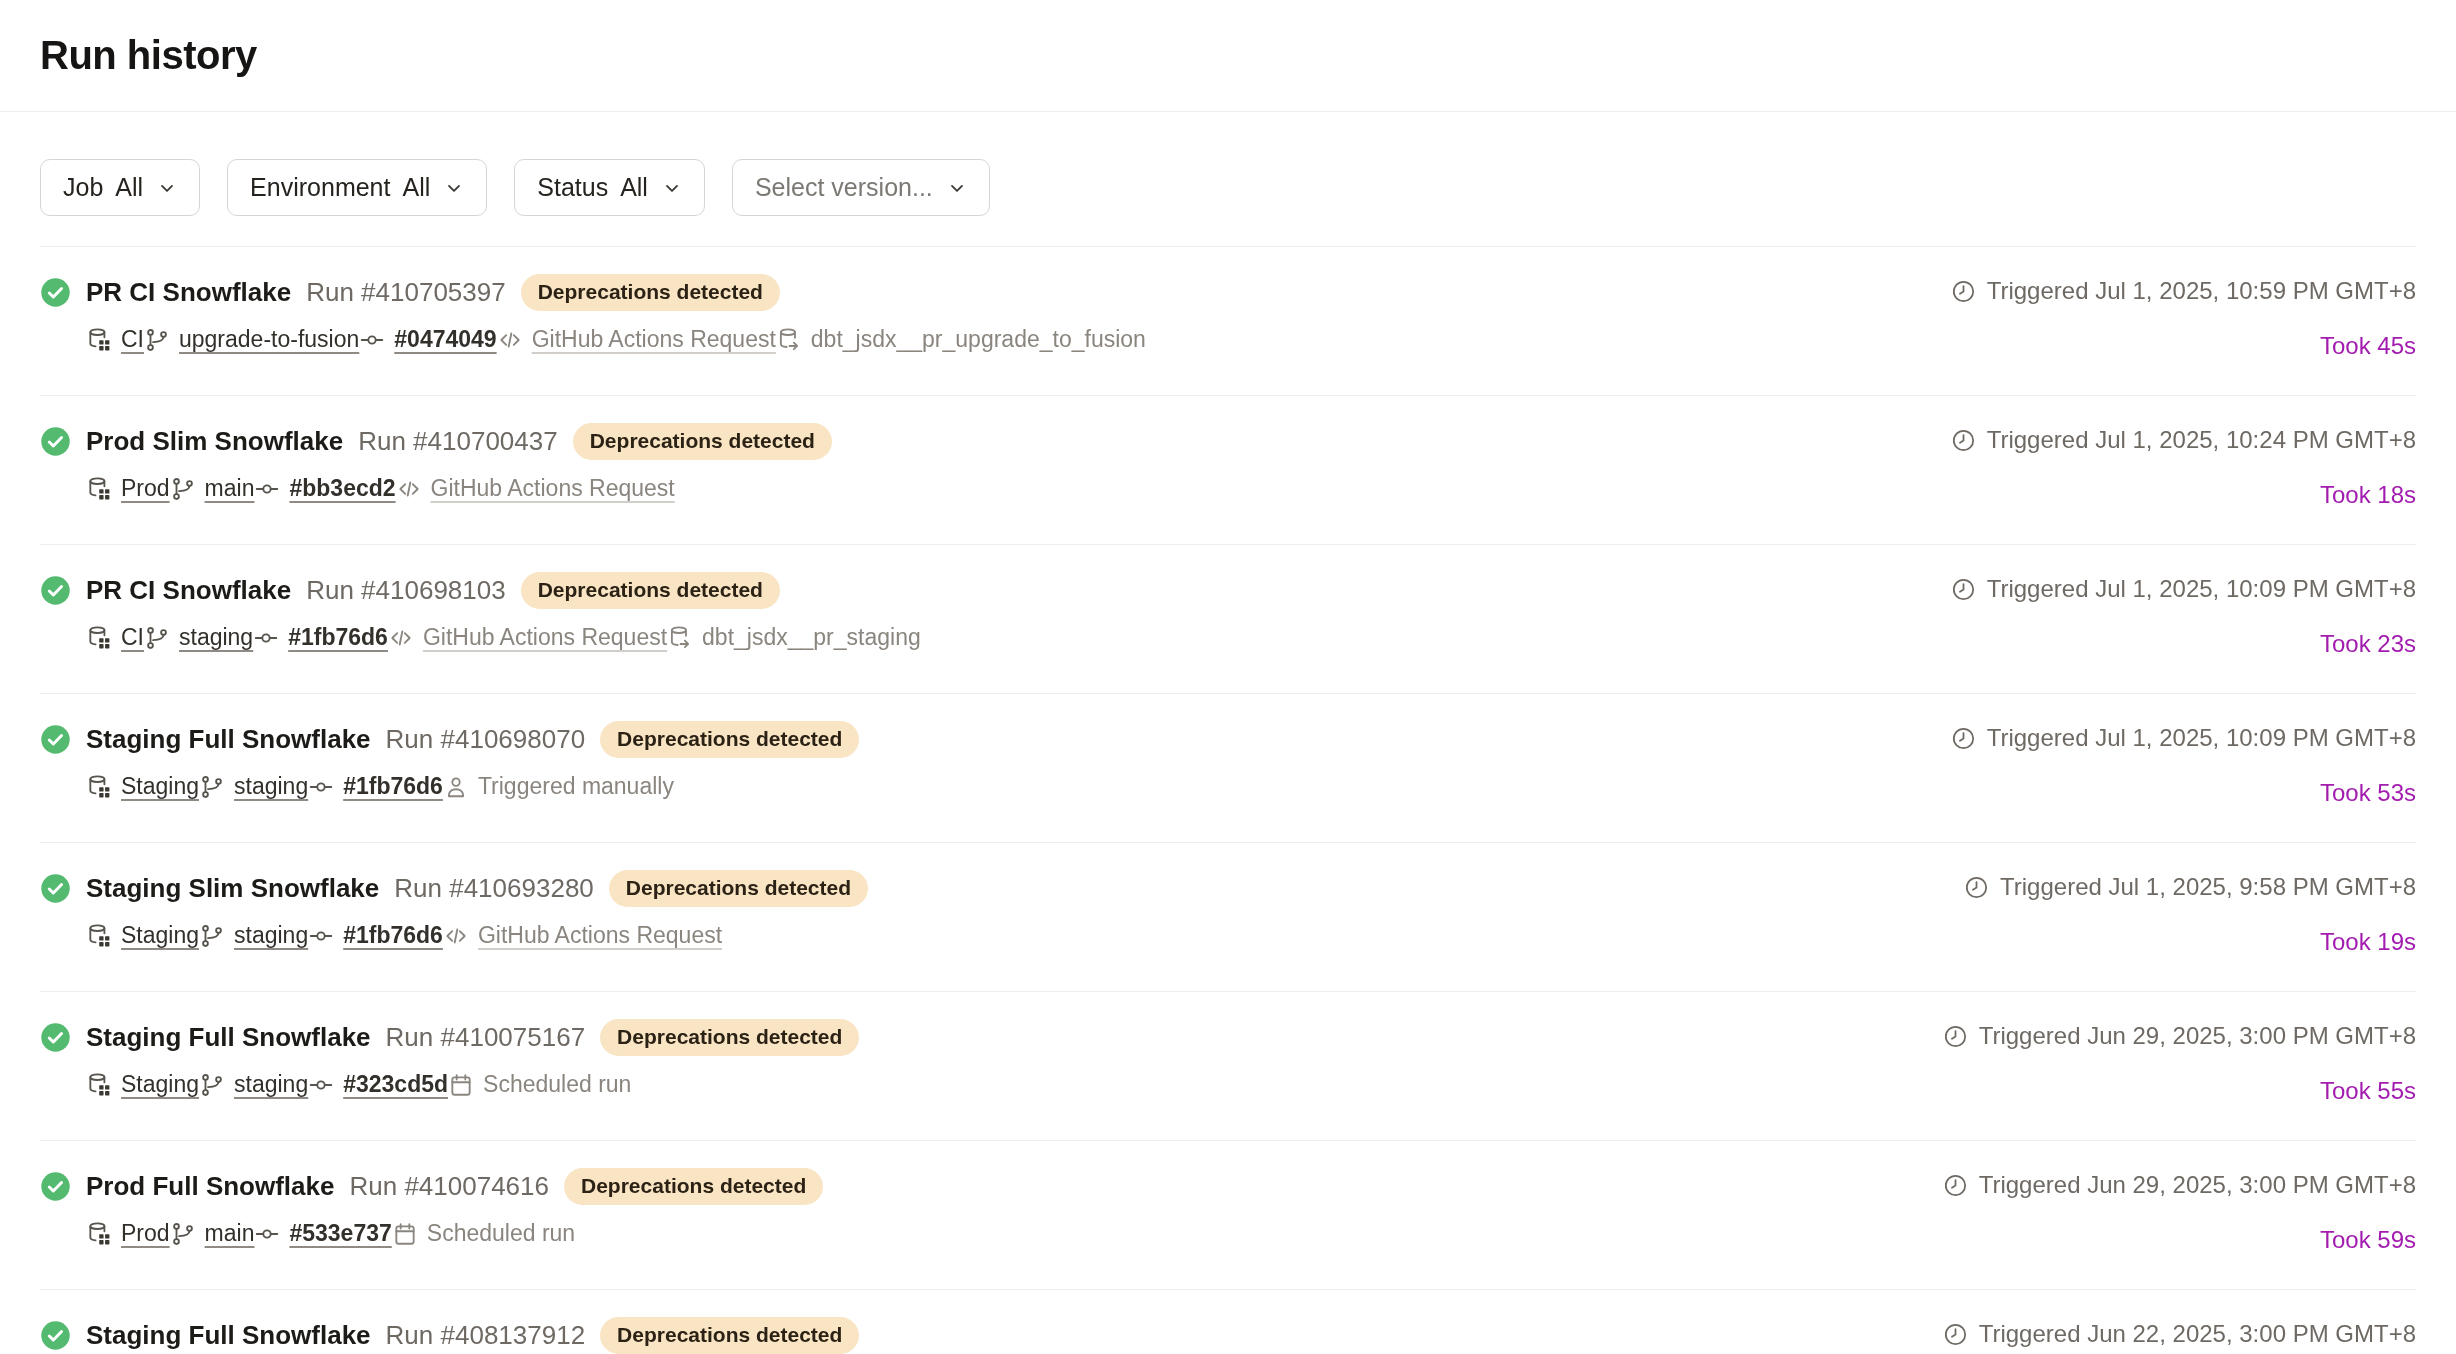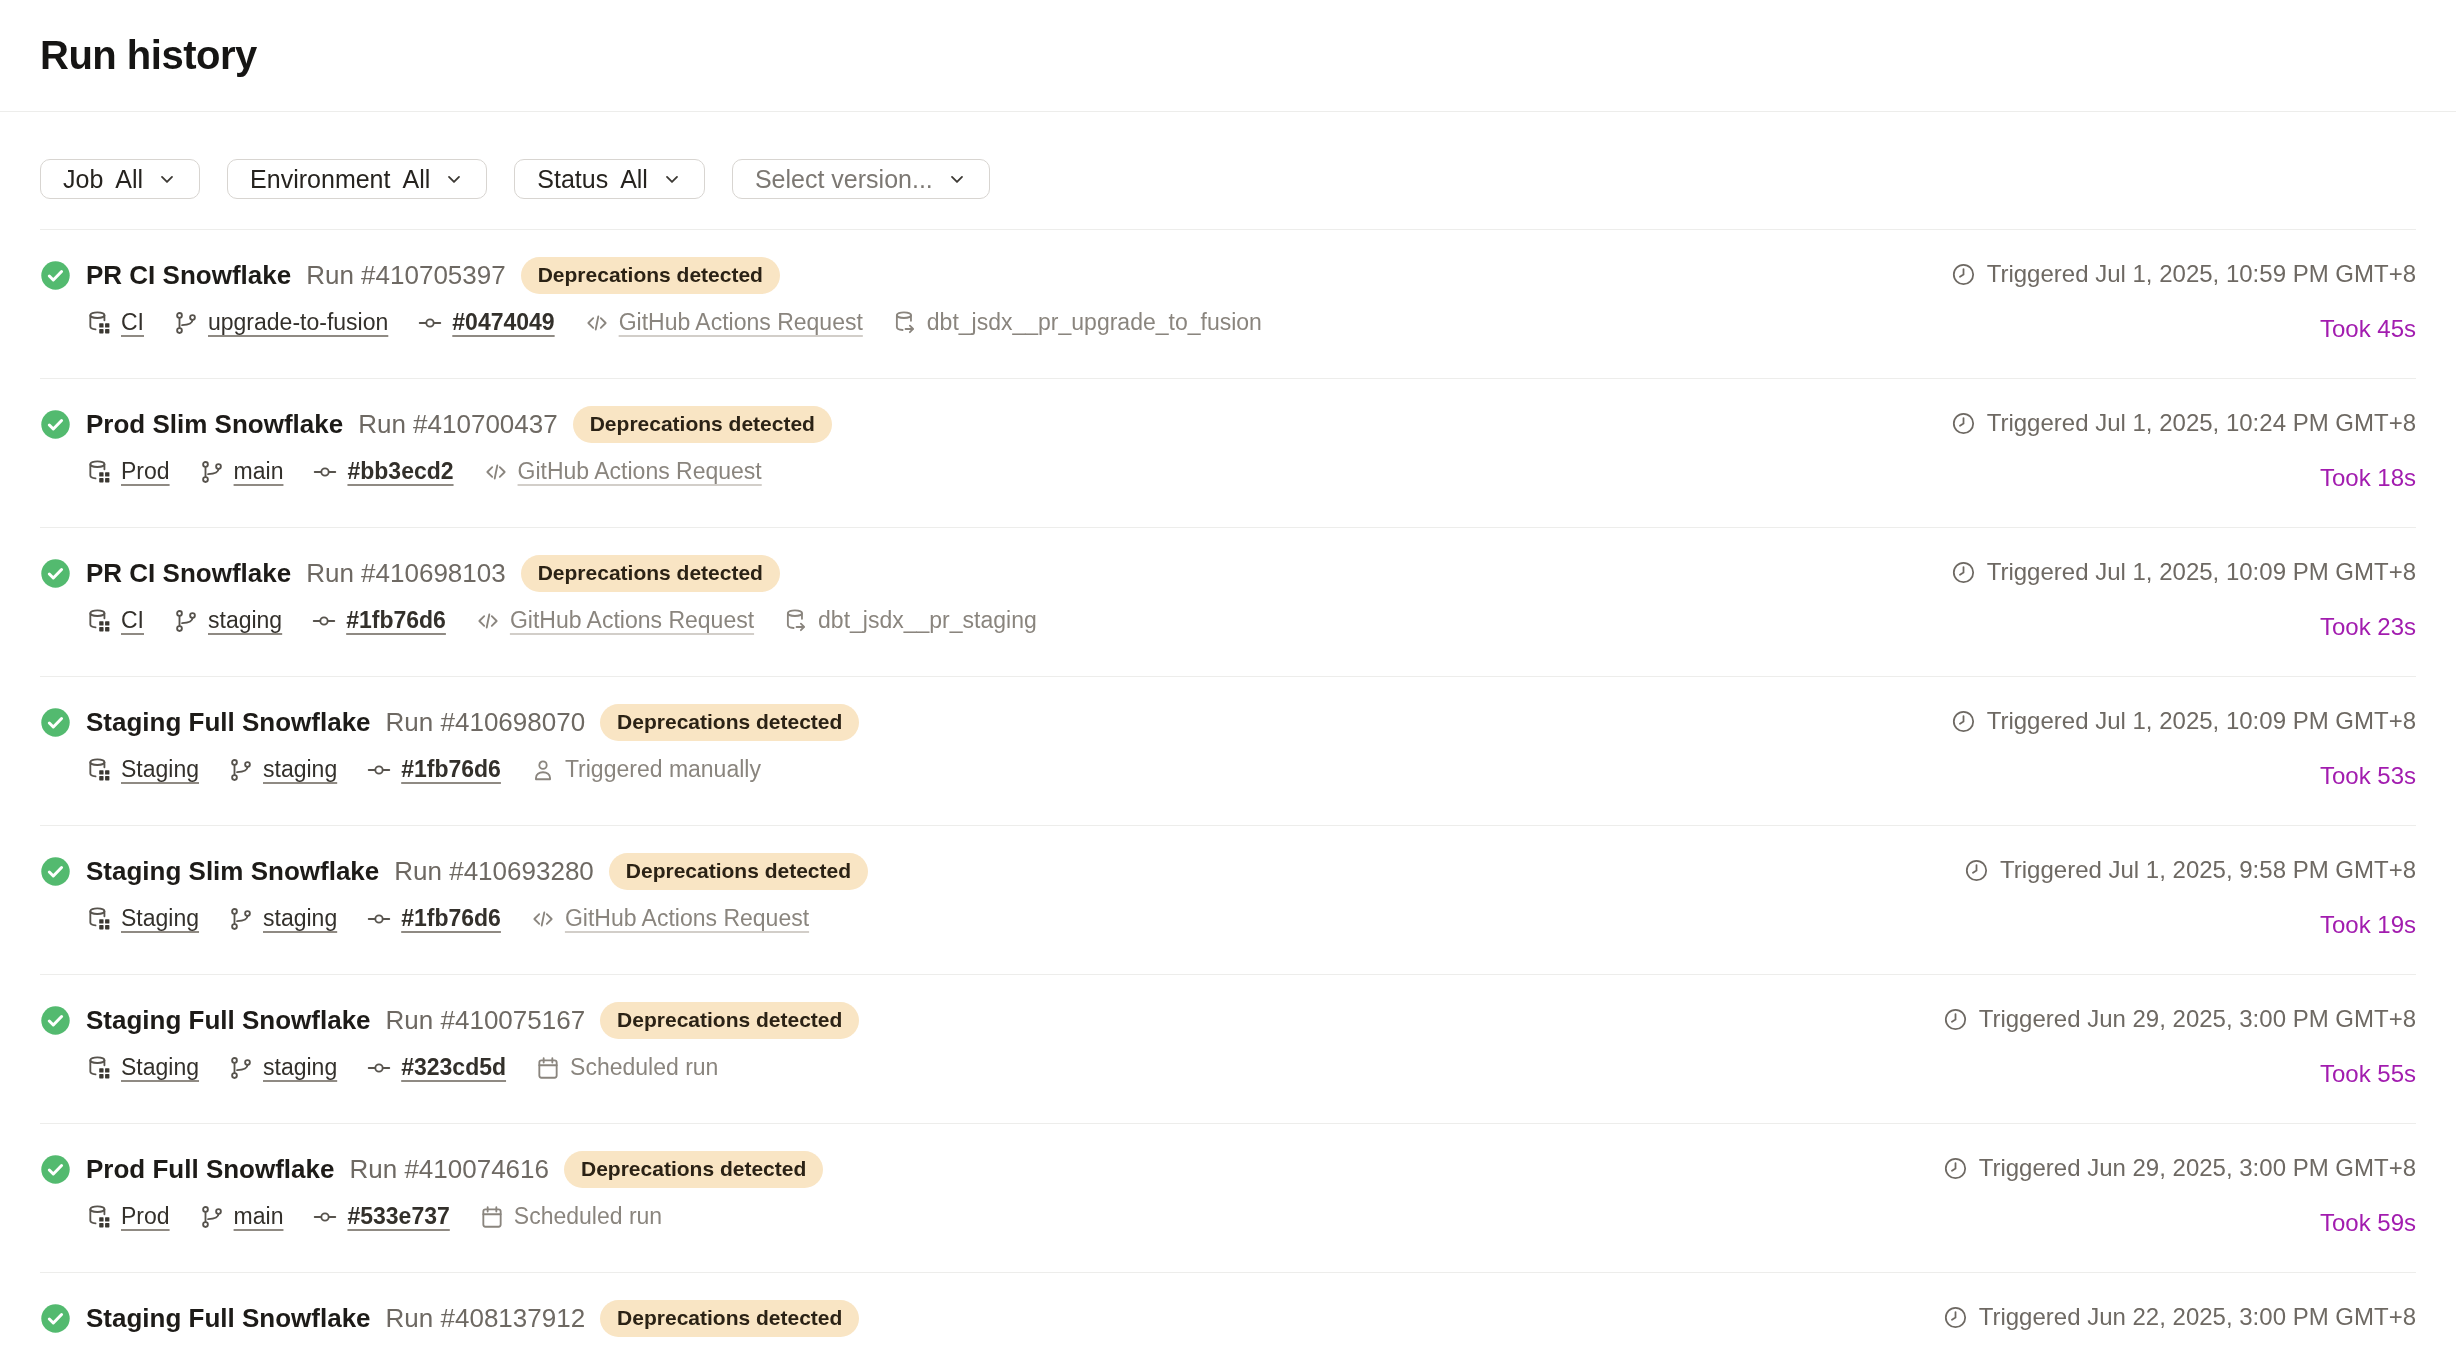--- a/index.html
+++ b/index.html
@@ -34,21 +34,21 @@
     gap: 27px;
   }
   .filter-btn {
     display: inline-flex;
     align-items: center;
     gap: 12px;
     border: 1px solid #d8d5d1;
     border-radius: 10px;
     background: #ffffff;
     padding: 0 22px;
-    height: 40px;
+    height: 57px;
     font-size: 25px;
     color: #26231f;
     cursor: pointer;
     box-sizing: border-box;
   }
   .filter-btn .f-label { font-weight: 500; }
   .filter-btn .f-value { font-weight: 400; }
   .filter-btn.version {
     min-width: 252px;
     justify-content: space-between;
@@ -77,21 +77,20 @@
     font-size: 21px;
     font-weight: 600;
     border-radius: 999px;
     padding: 6px 17px 8px 17px;
     line-height: 1.1;
     white-space: nowrap;
   }
   .meta-line {
     display: flex;
     align-items: flex-start;
-    gap: 29px;
     margin-left: 46px;
     font-size: 23px;
   }
   .meta-item { display: inline-flex; align-items: center; gap: 9px; white-space: nowrap; }
   .micon { display: inline-flex; flex: none; color: #57534d; }
   .mlink {
     color: #33302b;
     font-weight: 500;
     text-decoration: underline;
     text-decoration-thickness: 1.5px;

